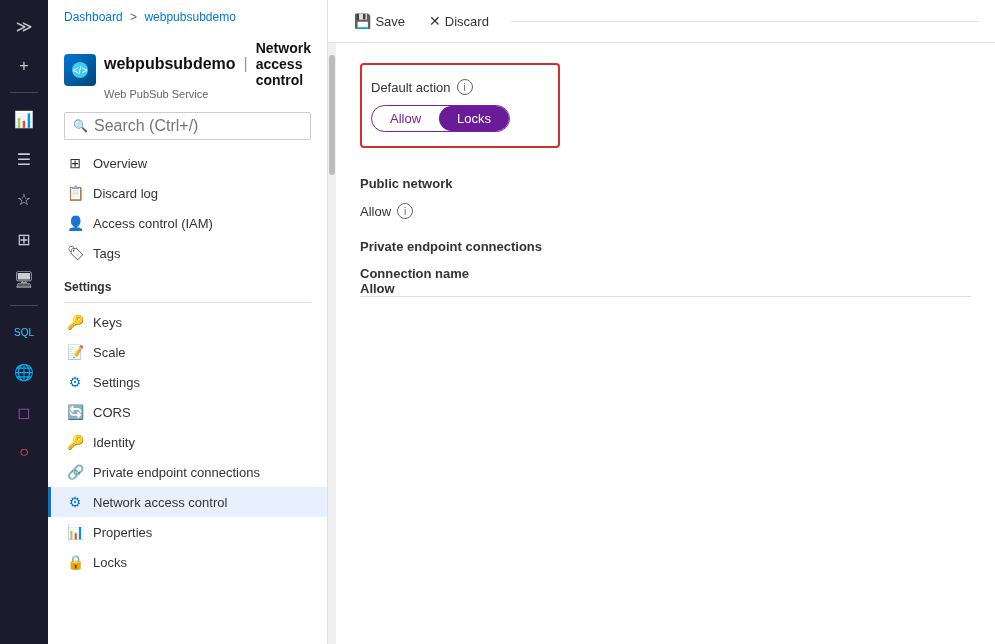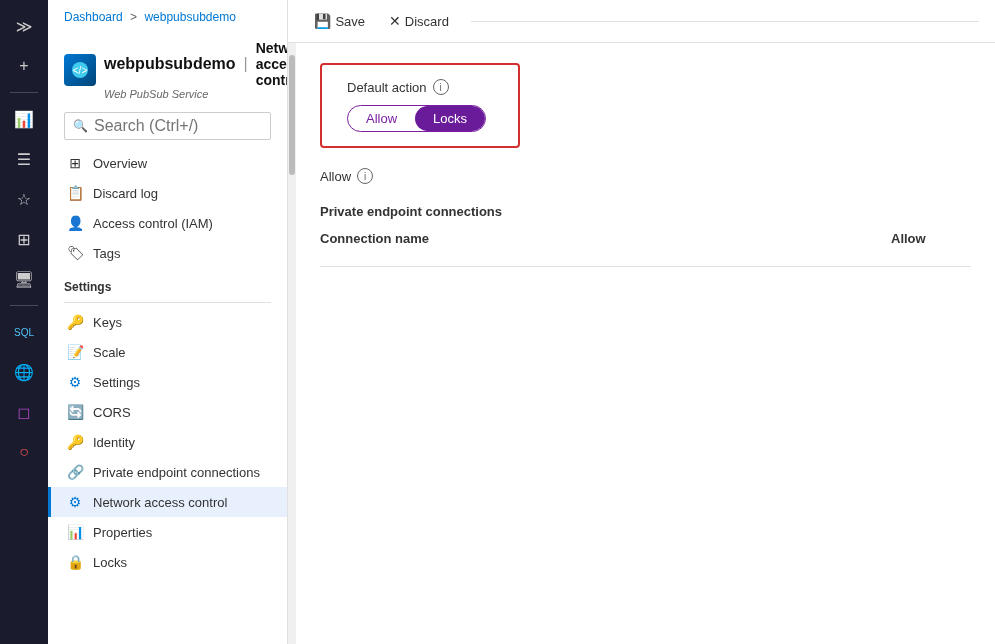--- a/index.html
+++ b/index.html
@@ -24,21 +24,21 @@
       justify-content: center;
       color: #ccc;
       cursor: pointer;
       border-radius: 4px;
       font-size: 16px;
     }
     .icon-bar-separator { width: 28px; height: 1px; background: rgba(255,255,255,0.2); margin: 4px 0; }
 
     
     .sidebar {
-      width: 240px;
+      width: 280px;
       background: #fff;
       border-right: 1px solid #e0e0e0;
       display: flex;
       flex-direction: column;
       flex-shrink: 0;
       overflow-y: auto;
     }
     .breadcrumb {
       font-size: 12px;
       color: #0078d4;
@@ -158,21 +158,21 @@
     }
 
     .content-main {
       flex: 1;
     }
 
     
     .section-box {
       border: 2px solid #d32f2f;
       border-radius: 4px;
-      padding: 14px 25px;
+      padding: 14px 9px;
       margin-bottom: 20px;
       display: inline-block;
       min-width: 200px;
     }
     .section-title {
       font-size: 13px;
       font-weight: 500;
       color: #333;
       margin-bottom: 10px;
       display: flex;
@@ -253,22 +253,23 @@
     .connections-title {
       font-size: 13px;
       font-weight: 600;
       color: #333;
       margin-top: 20px;
       margin-bottom: 12px;
     }
     .table-header {
       display: flex;
       border-bottom: 1px solid #e0e0e0;
-      padding-bottom: 20px;
+      padding-bottom: 0;
       margin-bottom: 4px;
+      flex-direction: column;
     }
     .table-col-name {
       flex: 1;
       font-weight: 600;
       font-size: 13px;
       color: #333;
     }
     .table-col-allow {
       width: 80px;
       font-weight: 600;
@@ -331,21 +332,21 @@
         <text x="10" y="14" text-anchor="middle" font-size="10" fill="#fff">&lt;/&gt;</text>
       </svg>
     </div>
     <div>
       <div style="font-size:16px; font-weight:600; color:#111; display:flex; align-items:center; gap:8px;">
         <span>webpubsubdemo</span>
         <span style="color:#999; font-weight:300;">|</span>
         <span style="font-size:14px;">Network access control</span>
 
       </div>
-      <div class="page-subtitle" style="padding:0;font-style:italic;">Web PubSub Service</div>
+      <div class="page-subtitle" style="padding:0;">Web PubSub Service</div>
     </div>
   </div>
 
   <div class="search-bar">
     <span class="search-icon-small">🔍</span>
     <input type="text" placeholder="Search (Ctrl+/)" style="">
   </div>
 
   <div class="nav-item">
     <span class="nav-icon">⊞</span>
@@ -434,20 +435,21 @@
             <span>Default action</span>
             <span class="info-icon">i</span>
           </div>
           <div class="toggle-group">
             <button class="toggle-btn">Allow</button>
             <button class="toggle-btn active">Locks</button>
           </div>
         </div>
 
         
+        <div class="content-section-title">Public network</div>
 
         <div class="allow-label">
           <span>Allow</span>
           <span class="info-icon">i</span>
         </div>
 
 
         
         <div class="connections-title">Private endpoint connections</div>
 

